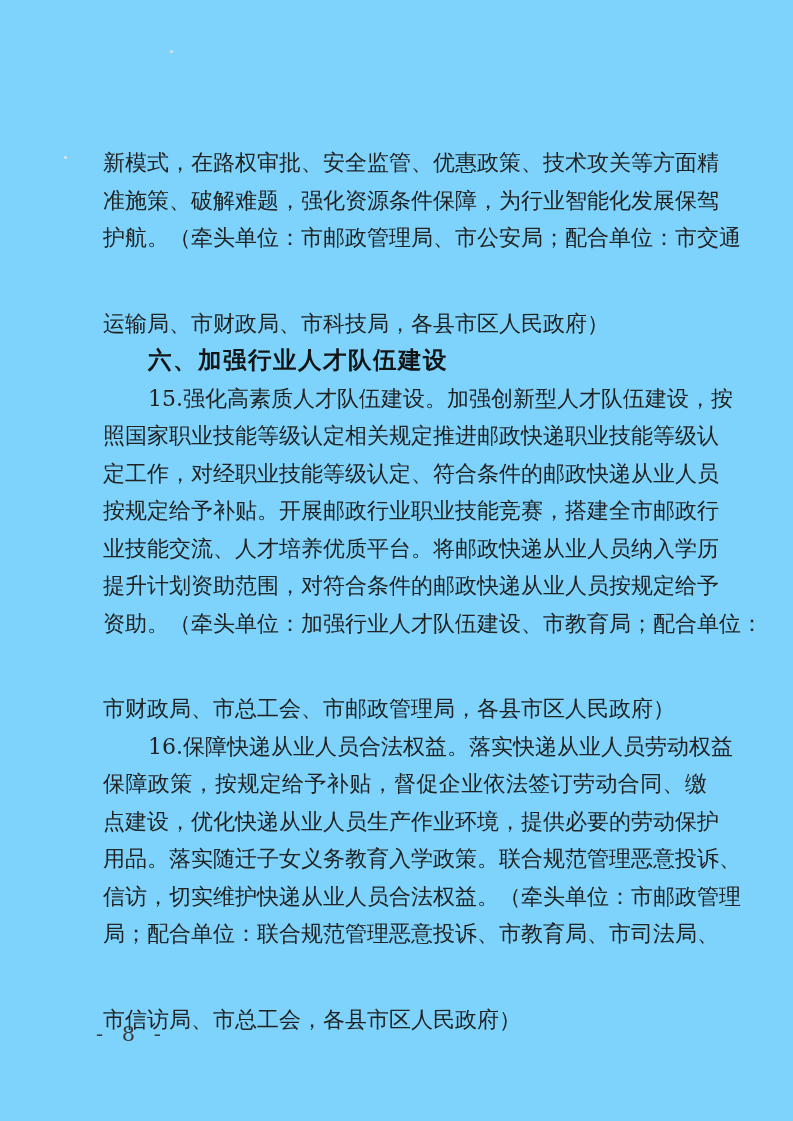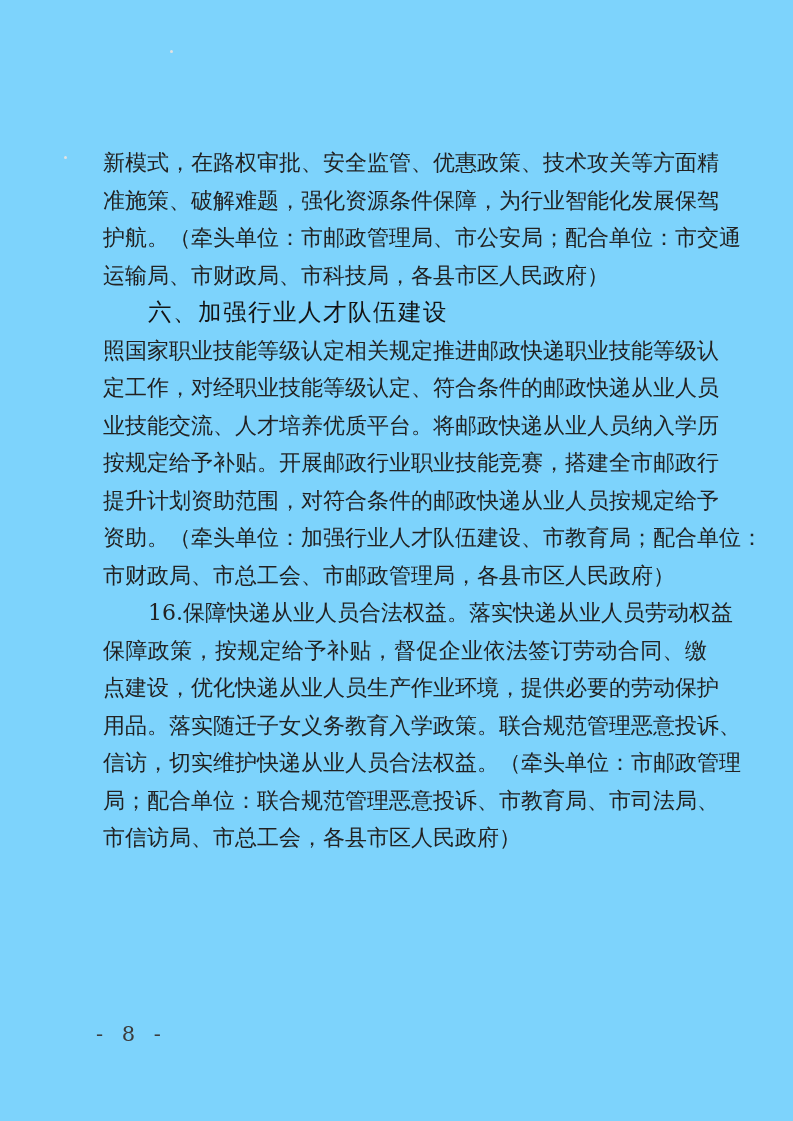--- a/index.html
+++ b/index.html
@@ -27,30 +27,31 @@
     font-size: 22px;
     color: #222222;
     text-align: justify;
     text-align-last: justify;
     text-justify: inter-character;
     white-space: nowrap;
   }
   .line.para-end {
     text-align: left;
     text-align-last: left;
+    margin-top: 48px;
   }
   .line.indent-first {
     padding-left: 45px;
   }
   .heading {
     height: 37.5px;
     line-height: 37.5px;
     padding-left: 45px;
     font-family: "Liberation Sans", sans-serif;
-    font-weight: 400;
+    font-weight: 700;
     font-size: 23.5px;
     color: #141414;
     letter-spacing: 1.5px;
     text-align: left;
     text-align-last: left;
   }
   .page-number {
     position: absolute;
     left: 96px;
     top: 1022px;
@@ -77,24 +78,25 @@
 
   <div class="text-column">
 
     <div class="line">新模式，在路权审批、安全监管、优惠政策、技术攻关等方面精</div>
     <div class="line">准施策、破解难题，强化资源条件保障，为行业智能化发展保驾</div>
     <div class="line">护航。（牵头单位：市邮政管理局、市公安局；配合单位：市交通</div>
     <div class="line para-end">运输局、市财政局、市科技局，各县市区人民政府）</div>
 
     <div class="heading">六、加强行业人才队伍建设</div>
 
+    <div class="line indent-first">15.强化高素质人才队伍建设。加强创新型人才队伍建设，按</div>
     <div class="line">照国家职业技能等级认定相关规定推进邮政快递职业技能等级认</div>
     <div class="line">定工作，对经职业技能等级认定、符合条件的邮政快递从业人员</div>
+    <div class="line">按规定给予补贴。开展邮政行业职业技能竞赛，搭建全市邮政行</div>
     <div class="line">业技能交流、人才培养优质平台。将邮政快递从业人员纳入学历</div>
-    <div class="line">按规定给予补贴。开展邮政行业职业技能竞赛，搭建全市邮政行</div>
     <div class="line">提升计划资助范围，对符合条件的邮政快递从业人员按规定给予</div>
     <div class="line">资助。（牵头单位：加强行业人才队伍建设、市教育局；配合单位：</div>
     <div class="line para-end">市财政局、市总工会、市邮政管理局，各县市区人民政府）</div>
 
     <div class="line indent-first">16.保障快递从业人员合法权益。落实快递从业人员劳动权益</div>
     <div class="line">保障政策，按规定给予补贴，督促企业依法签订劳动合同、缴</div>
     <div class="line">点建设，优化快递从业人员生产作业环境，提供必要的劳动保护</div>
     <div class="line">用品。落实随迁子女义务教育入学政策。联合规范管理恶意投诉、</div>
     <div class="line">信访，切实维护快递从业人员合法权益。（牵头单位：市邮政管理</div>
     <div class="line">局；配合单位：联合规范管理恶意投诉、市教育局、市司法局、</div>

